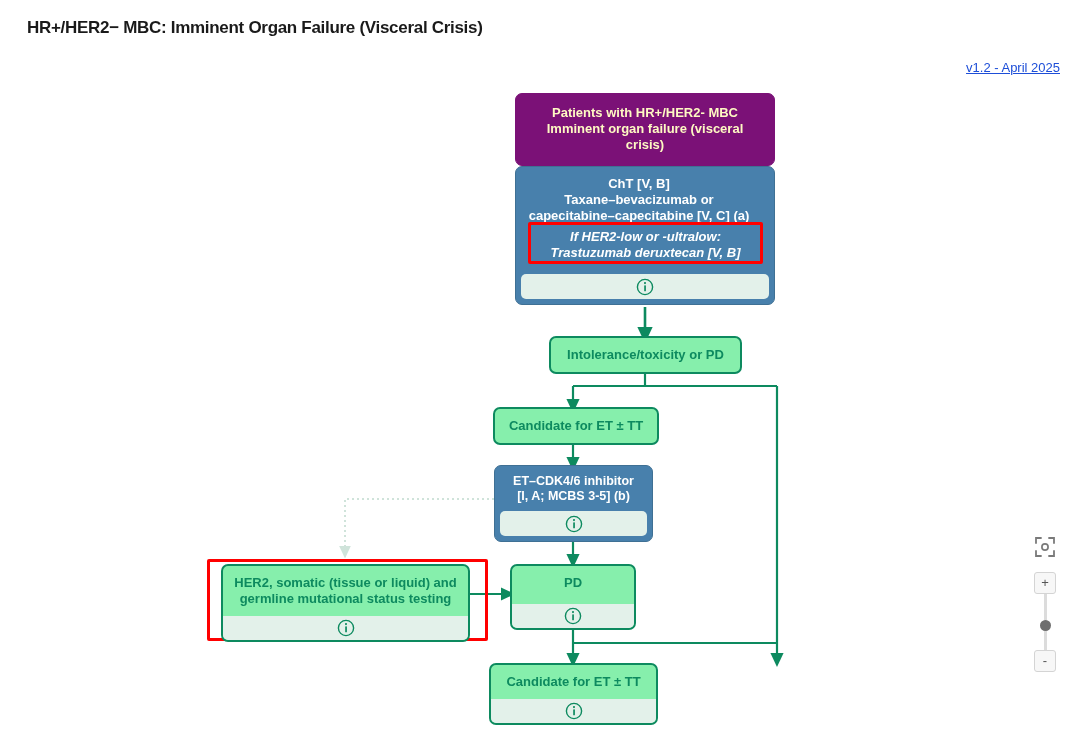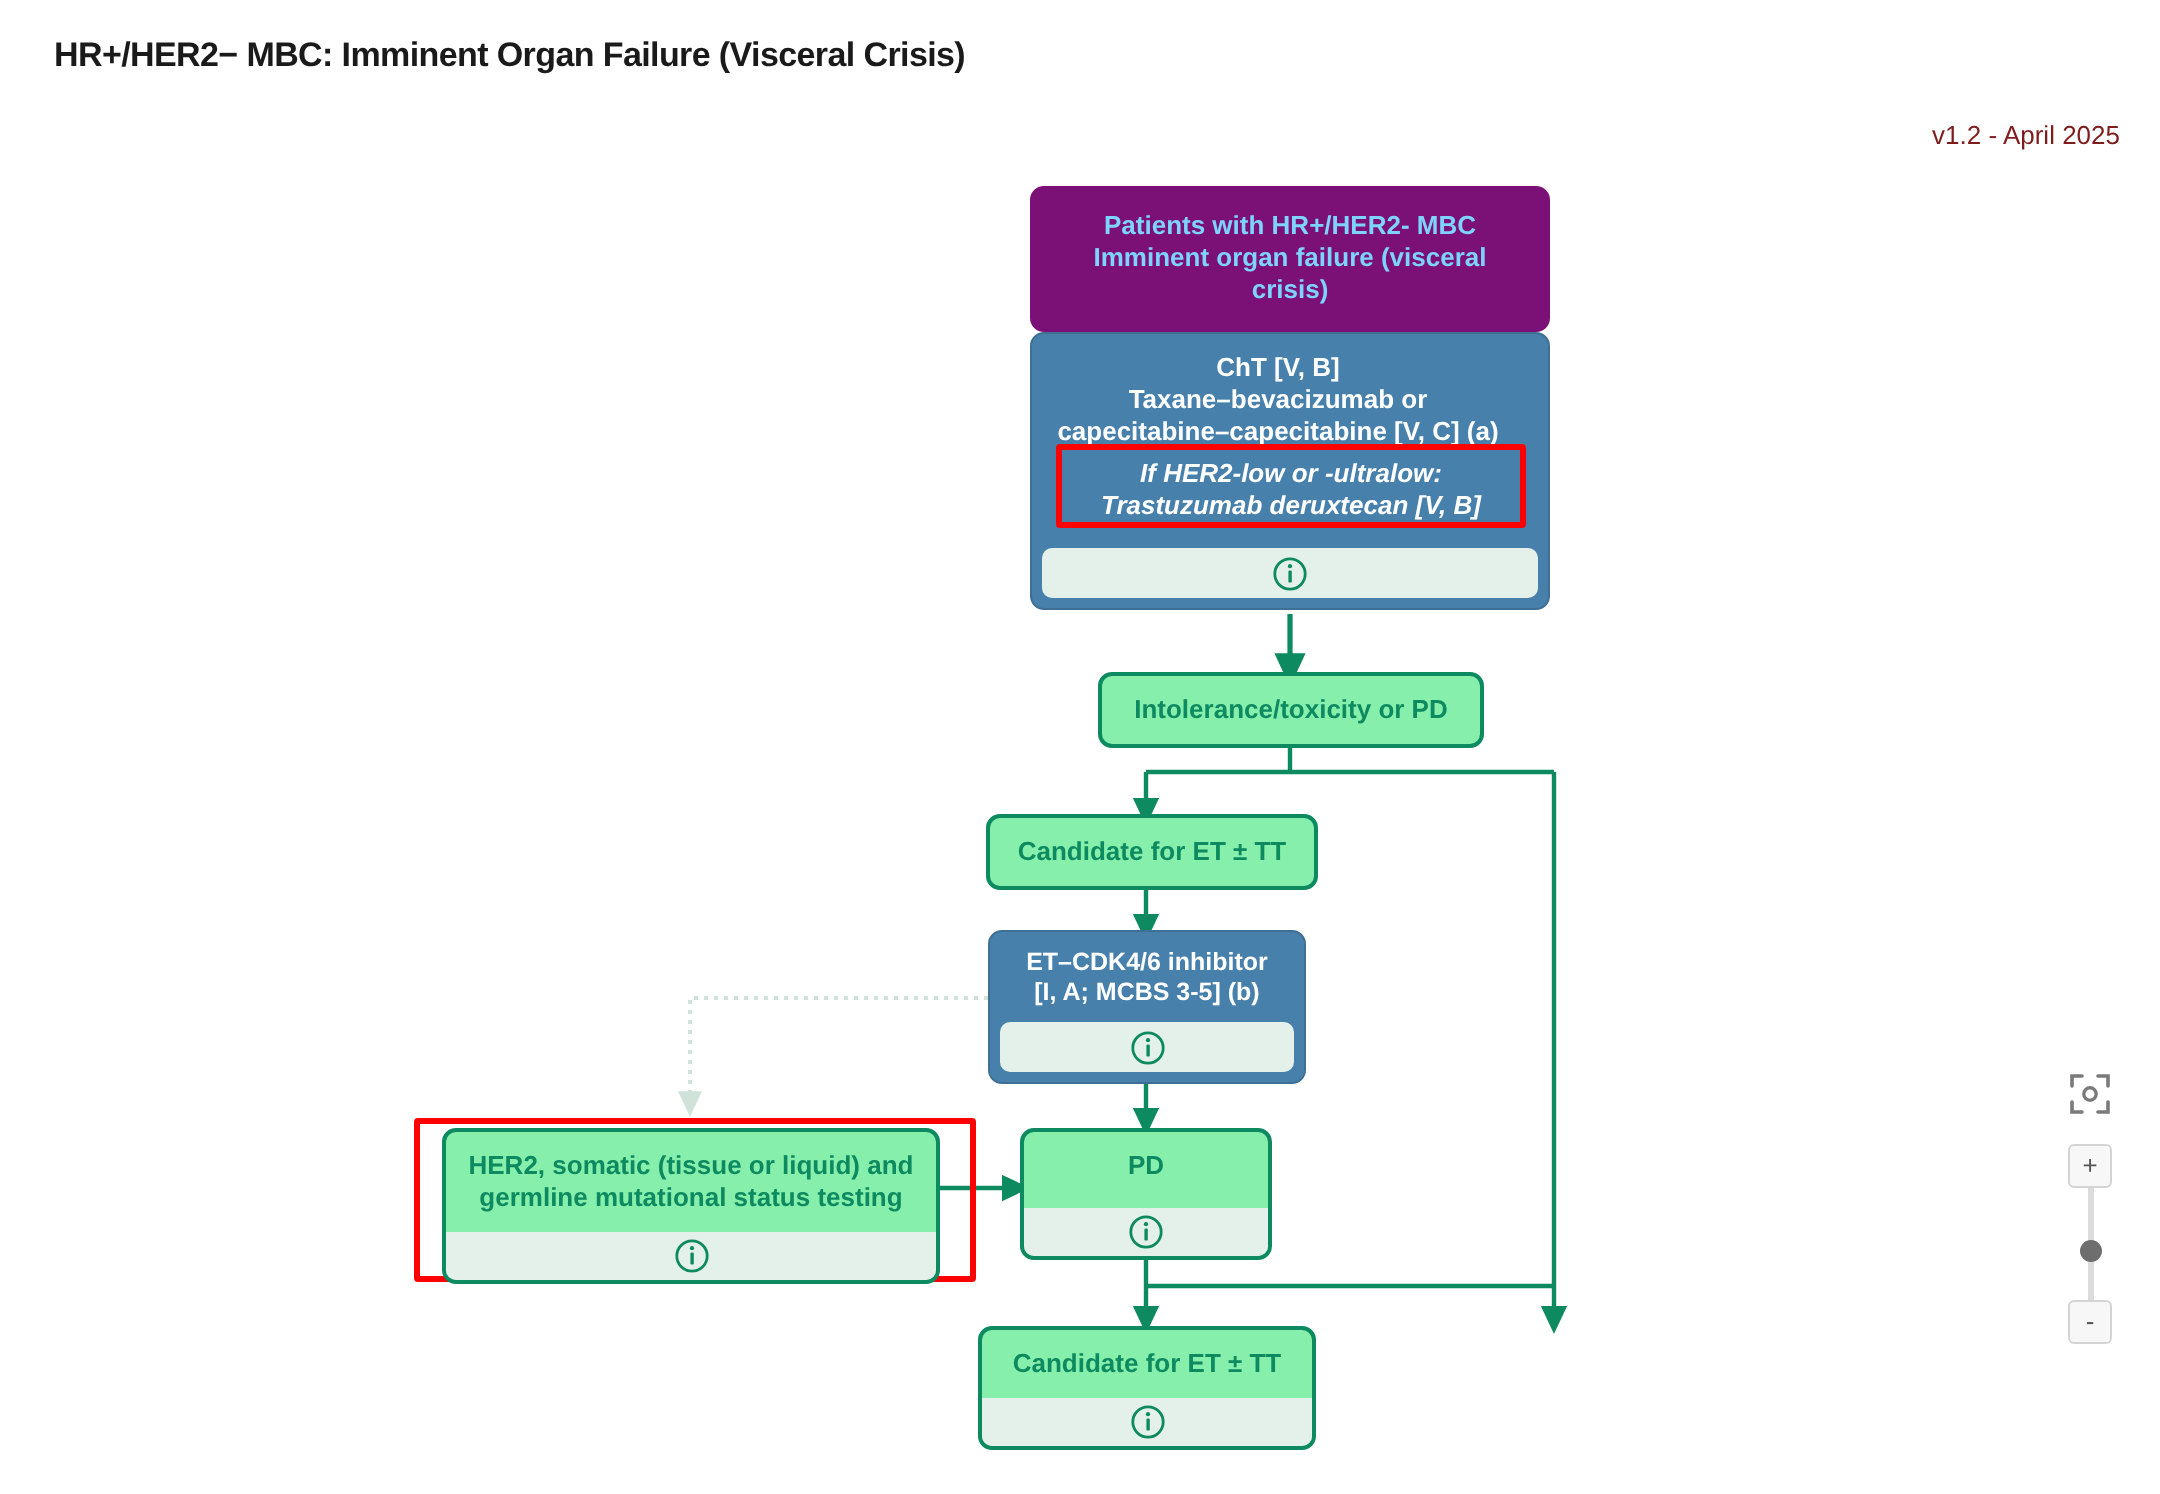--- a/index.html
+++ b/index.html
@@ -26,22 +26,23 @@
     color: #1a1a1a;
     letter-spacing: -0.3px;
     white-space: nowrap;
     margin-left: 13px;
   }
   .version-label {
     position: absolute;
     right: 20px;
     top: 60px;
     font-size: 13px;
-    color: #7f1d1d;
+    color: #1d4ed8;
     white-space: nowrap;
+    text-decoration: underline;
   }
 
   
   #flow {
     position: absolute;
     left: 0;
     top: 0;
     width: 1080px;
     height: 747px;
   }
@@ -65,21 +66,21 @@
     font-weight: bold;
     line-height: 1.22;
   }
 
   
   .node-purple {
     background: #7B1177;
     border: 1px solid #7B1177;
   }
   .node-purple .node-body {
-    color: #7dd3fc;
+    color: #fef9c3;
     font-size: 13px;
     padding: 11px 10px 12px 10px;
   }
 
   
   .node-blue {
     background: #4880AC;
     border: 1px solid #3f7094;
   }
   .node-blue .node-body {

